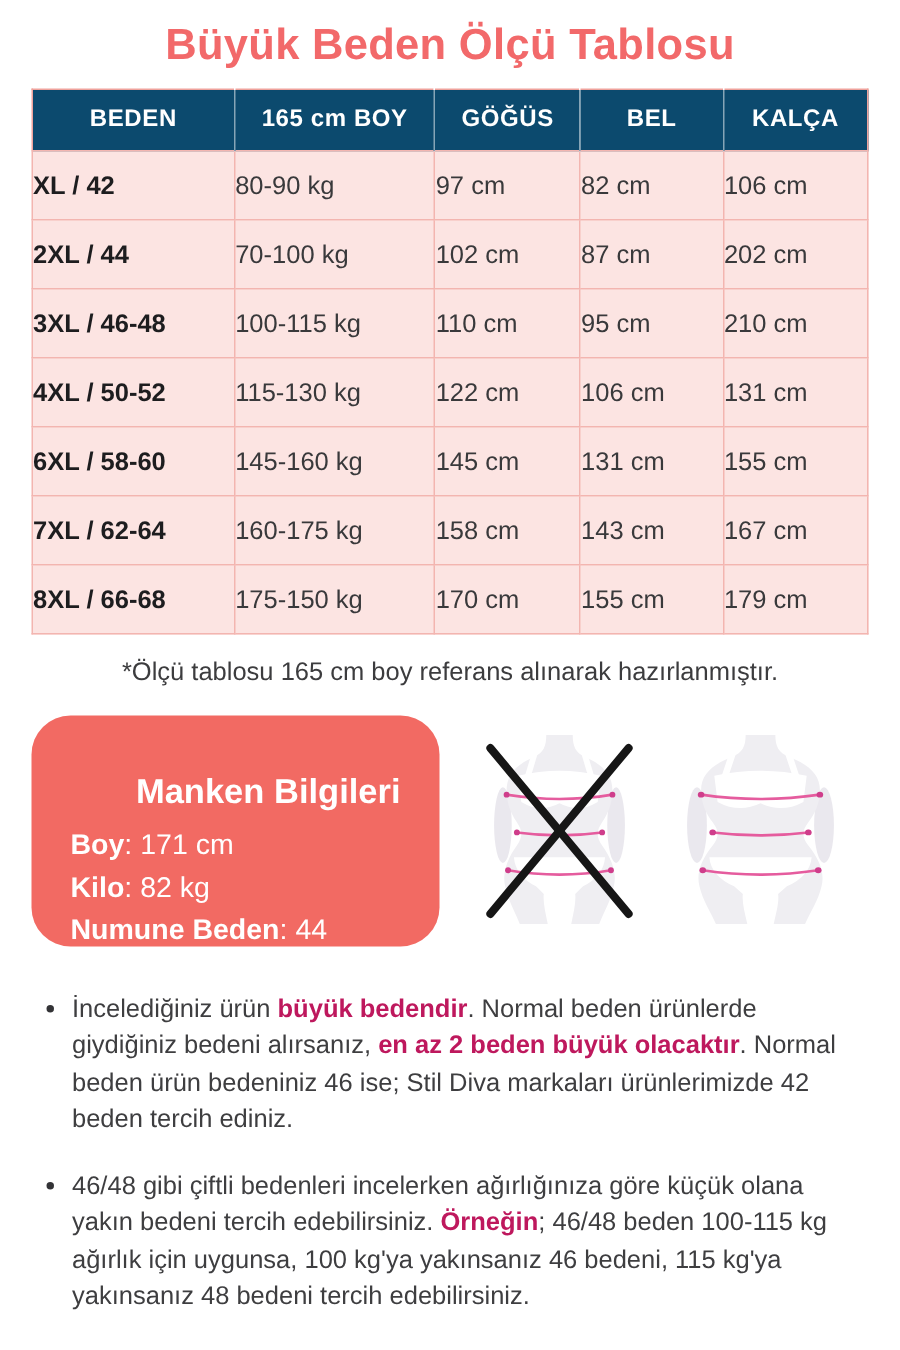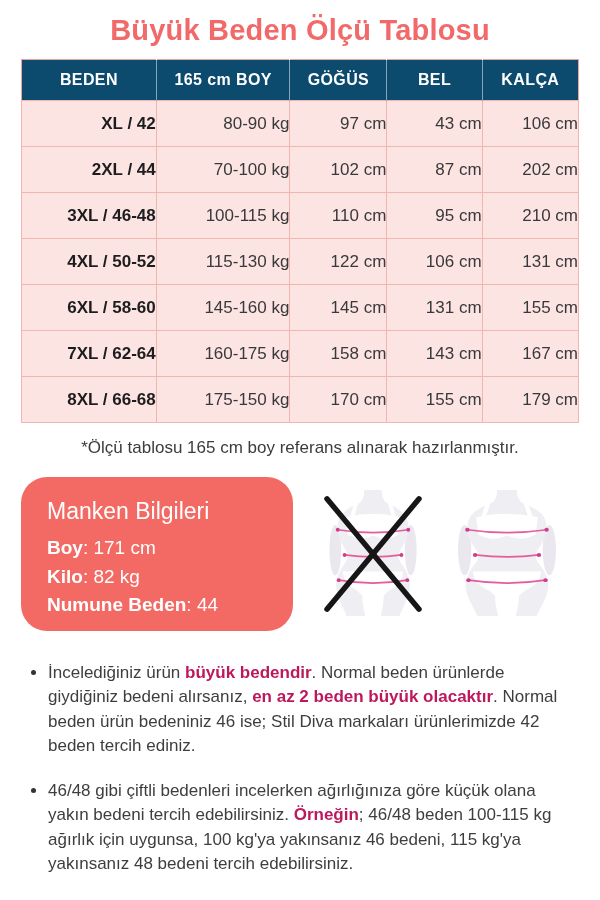--- a/index.html
+++ b/index.html
@@ -20,38 +20,38 @@
     width:558px;margin:0 21px;border-collapse:collapse;table-layout:fixed;
     border:1px solid #efa29c;
   }
   table.size-table th{
     background:#0c4a6e;color:#ffffff;font-weight:700;font-size:16px;
     letter-spacing:.4px;height:40px;padding:0;text-align:center;
   }
   table.size-table th + th{border-left:1px solid rgba(255,255,255,.5);}
   table.size-table td{
     background:#fce4e2;border:1px solid #f3b5b0;
-    height:45px;text-align:right;vertical-align:middle;
+    height:45px;text-align:left;vertical-align:middle;
     font-size:17px;color:#39393b;padding:0;margin-left:32px;
   }
   table.size-table td.size-col{font-weight:700;color:#1d1d1f;}
   col.c-beden{width:24.2%;} col.c-boy{width:24%;}
   col.c-gogus{width:17.4%;} col.c-bel{width:17.1%;} col.c-kalca{width:17.3%;}
   
   .footnote{
     margin:15px 0 0;text-align:center;font-size:17px;color:#3c3c3e;
   }
   
   .info-row{display:flex;margin:19px 21px 0;height:154px;}
   .model-box{
     box-sizing:border-box;width:272px;height:154px;flex:0 0 272px;
     background:#f26a63;border-radius:26px;color:#ffffff;
     padding:17px 26px 0;
   }
-  .model-title{font-size:23px;font-weight:400;margin:4px 0 9px;}
+  .model-title{font-size:23px;font-weight:700;margin:20px 0 9px;text-align:right;}
   .model-row{font-size:19px;line-height:1.5;}
   .model-row b{font-weight:700;}
   .figures{
     flex:1;display:flex;justify-content:center;align-items:center;
     gap:30px;padding-left:14px;
   }
   .fig-wrap{position:relative;line-height:0;}
   svg.fig{display:block;}
   
   ul.notes{
@@ -86,21 +86,21 @@
           <th>GÖĞÜS</th>
           <th>BEL</th>
           <th>KALÇA</th>
         </tr>
     </thead>
     <tbody id="size-table-body">
         <tr>
           <td class="size-col">XL / 42</td>
           <td>80-90 kg</td>
           <td>97 cm</td>
-          <td>43 cm</td>
+          <td>82 cm</td>
           <td>106 cm</td>
         </tr>
         <tr>
           <td class="size-col">2XL / 44</td>
           <td>70-100 kg</td>
           <td>102 cm</td>
           <td>87 cm</td>
           <td>202 cm</td>
         </tr>
         <tr>

